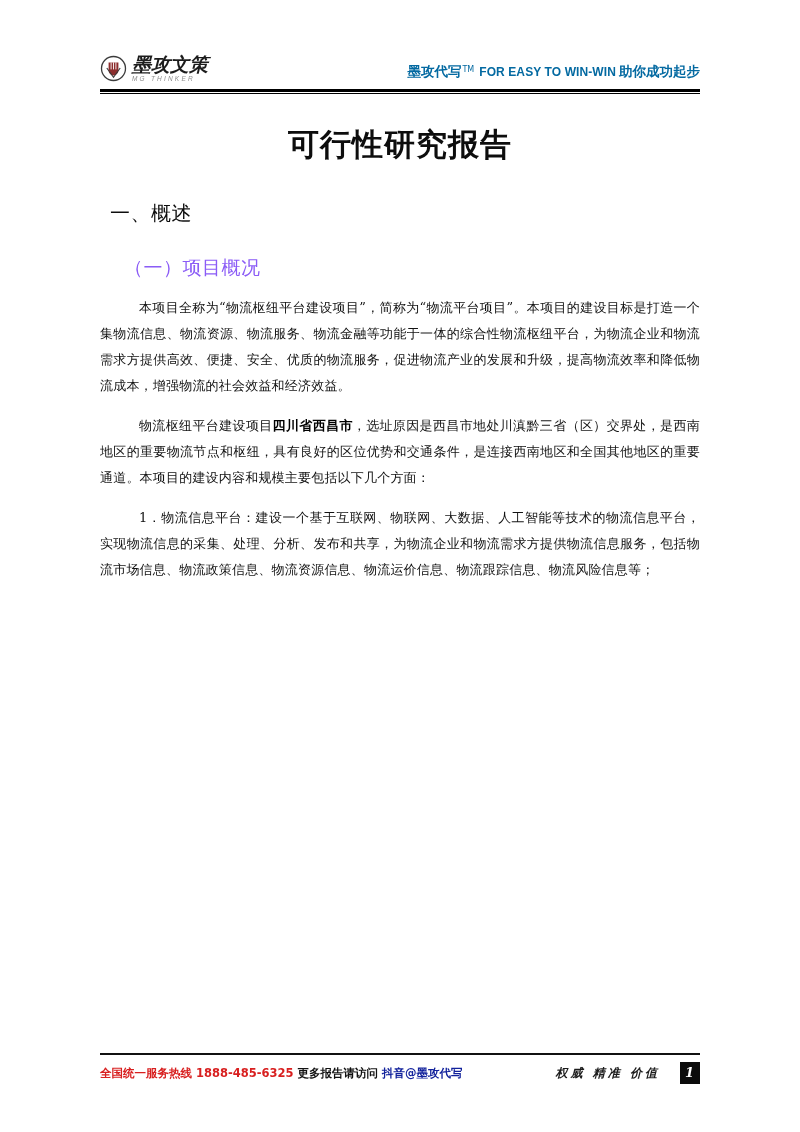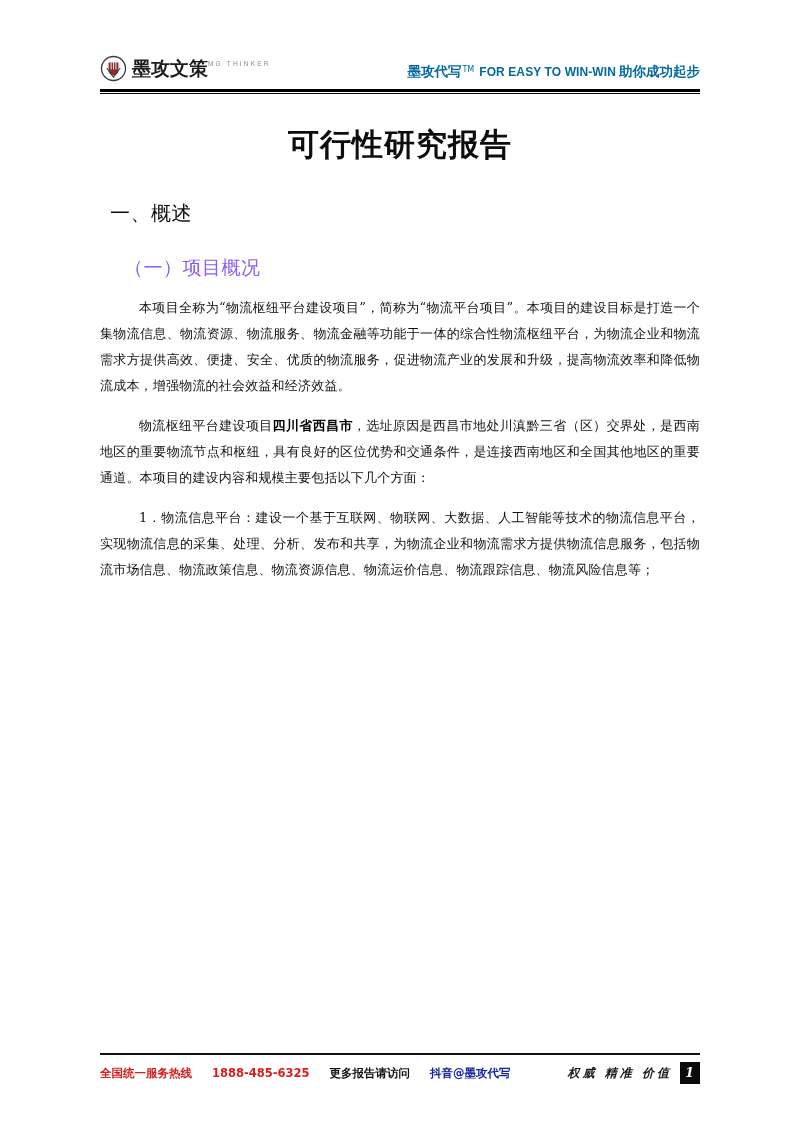--- a/index.html
+++ b/index.html
@@ -41,21 +41,23 @@
   }
   .logo-mark {
     width: 27px;
     height: 27px;
     position: relative;
     flex: none;
   }
   .logo-mark svg { display: block; }
   .logo-words {
     display: flex;
+    flex-direction: column;
     line-height: 1;
+    font-style: italic;
   }
   .logo-cn {
     font-family: "DejaVu Sans", "Liberation Sans", sans-serif;
     font-size: 19px;
     font-weight: bold;
     letter-spacing: 0px;
     color: #1c1c1c;
     white-space: nowrap;
   }
   .logo-en {
@@ -167,29 +169,29 @@
     align-items: center;
     justify-content: space-between;
     white-space: nowrap;
   }
   .footer-left {
     font-family: "DejaVu Sans", "Liberation Sans", sans-serif;
     font-size: 11.5px;
     font-weight: bold;
     display: flex;
     align-items: baseline;
-    gap: 20px;
+    gap: 4px;
   }
   .f-red { color: #d81f1f; }
   .f-black { color: #111111; }
   .f-blue { color: #12229c; }
   .footer-right {
     display: flex;
     align-items: center;
-    gap: 8px;
+    gap: 20px;
   }
   .slogan {
     font-family: "DejaVu Serif", "Liberation Serif", serif;
     font-size: 12px;
     font-weight: bold;
     font-style: italic;
     color: #1c1c1c;
     letter-spacing: 3px;
   }
   .page-num {

